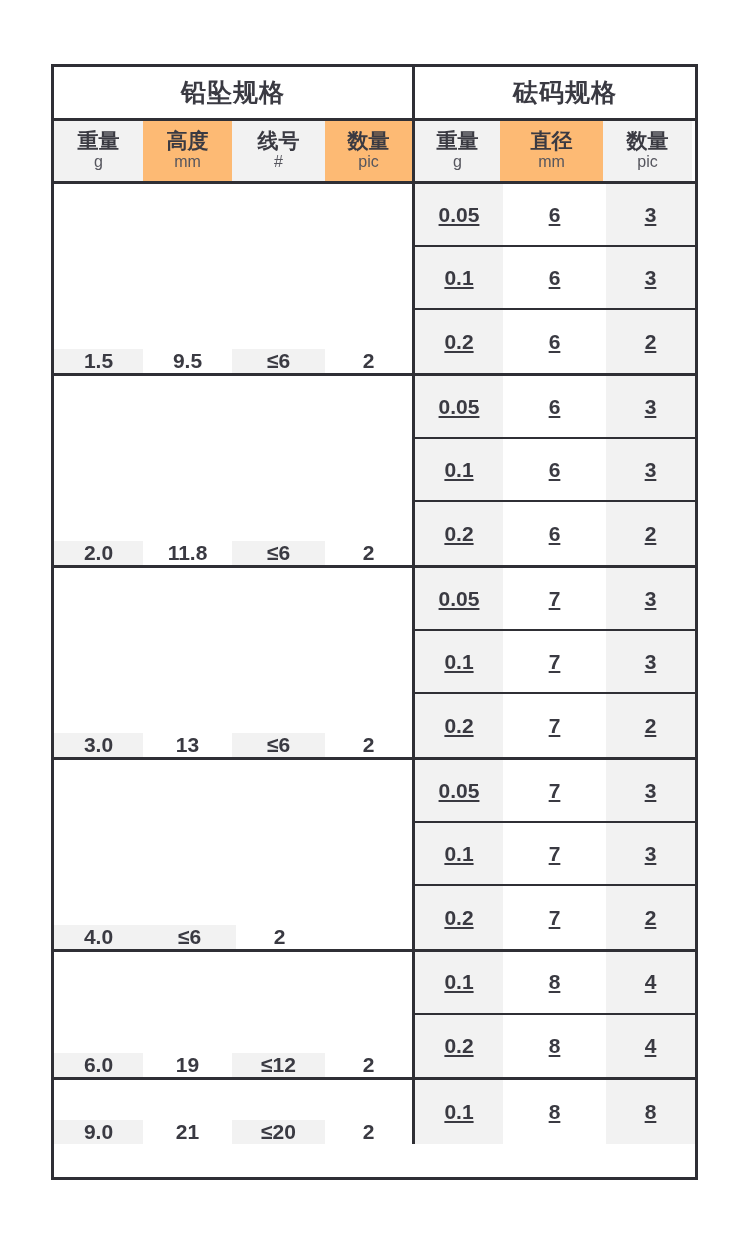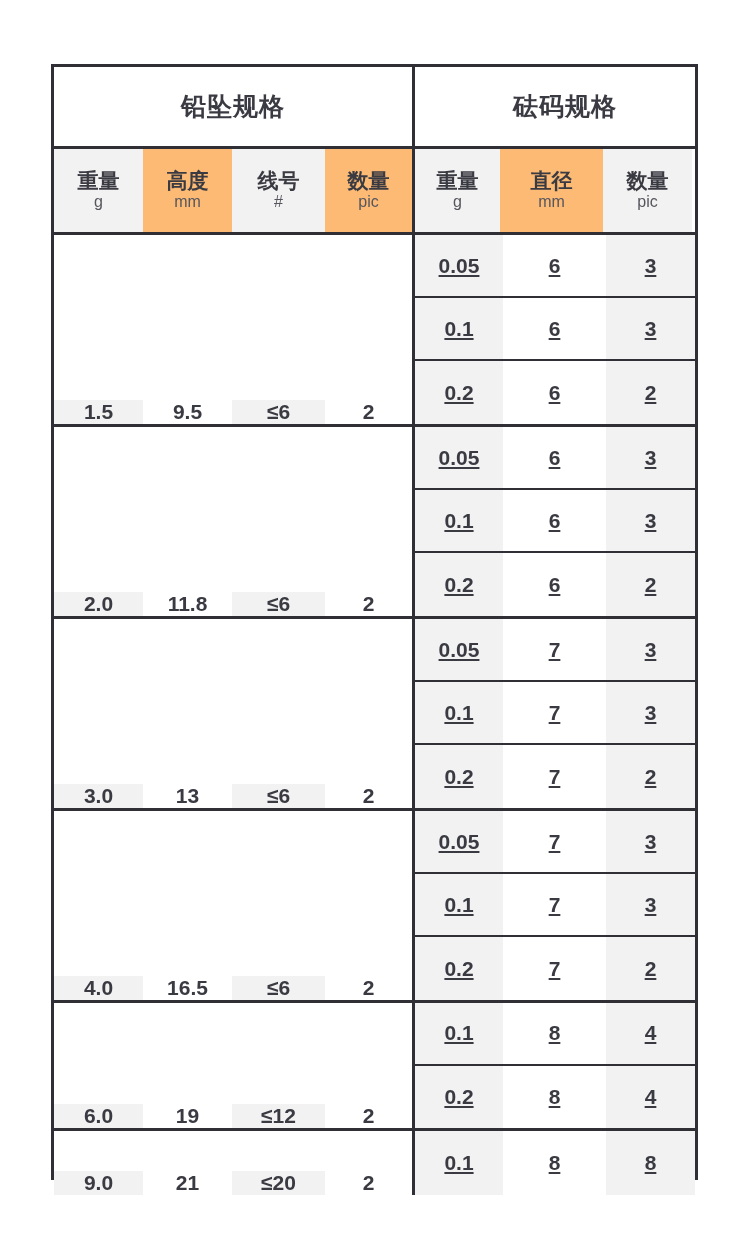--- a/index.html
+++ b/index.html
@@ -30,42 +30,42 @@
     width: 647px;          
     height: 1116px;        
     box-sizing: border-box;
     border: 3px solid #2f2f35;
     background: #ffffff;
   }
 
   
   .title-row {
     display: flex;
-    height: 82px;
+    height: 54px;
     box-sizing: border-box;
     border-bottom: 3px solid #2f2f35;
     background: #ffffff;
   }
   .title-cell {
     display: flex;
     align-items: center;
     justify-content: center;
     box-sizing: border-box;
     font-size: 25px;
     font-weight: bold;
     letter-spacing: 1px;
     color: #3a3a42;
   }
   .title-cell.left  { width: 358px; }
   .title-cell.right { width: 283px; border-left: 3px solid #2f2f35; padding-left: 20px; }
 
   
   .head-row {
     display: flex;
-    height: 86px;
+    height: 63px;
     box-sizing: border-box;
     border-bottom: 3px solid #2f2f35;
   }
   .head-cell {
     display: flex;
     flex-direction: column;
     align-items: center;
     justify-content: center;
     box-sizing: border-box;
     background: #fdba74;
@@ -270,21 +270,20 @@
             <div class="sub-row" style="border-bottom: none;">
               <div class="sub-cell c-r1 shaded">0.2</div>
               <div class="sub-cell c-r2">7</div>
               <div class="sub-cell c-r3 shaded">2</div>
             </div>
           </div>
         </div>
         <div class="group" style="height: 192px;">
           <div class="group-left">
             <div class="lead-cell c-l1 shaded">4.0</div>
-            <div class="lead-cell c-l2">16.5</div>
             <div class="lead-cell c-l3 shaded">≤6</div>
             <div class="lead-cell c-l4">2</div>
           </div>
           <div class="group-right">
             <div class="sub-row">
               <div class="sub-cell c-r1 shaded">0.05</div>
               <div class="sub-cell c-r2">7</div>
               <div class="sub-cell c-r3 shaded">3</div>
             </div>
             <div class="sub-row">

